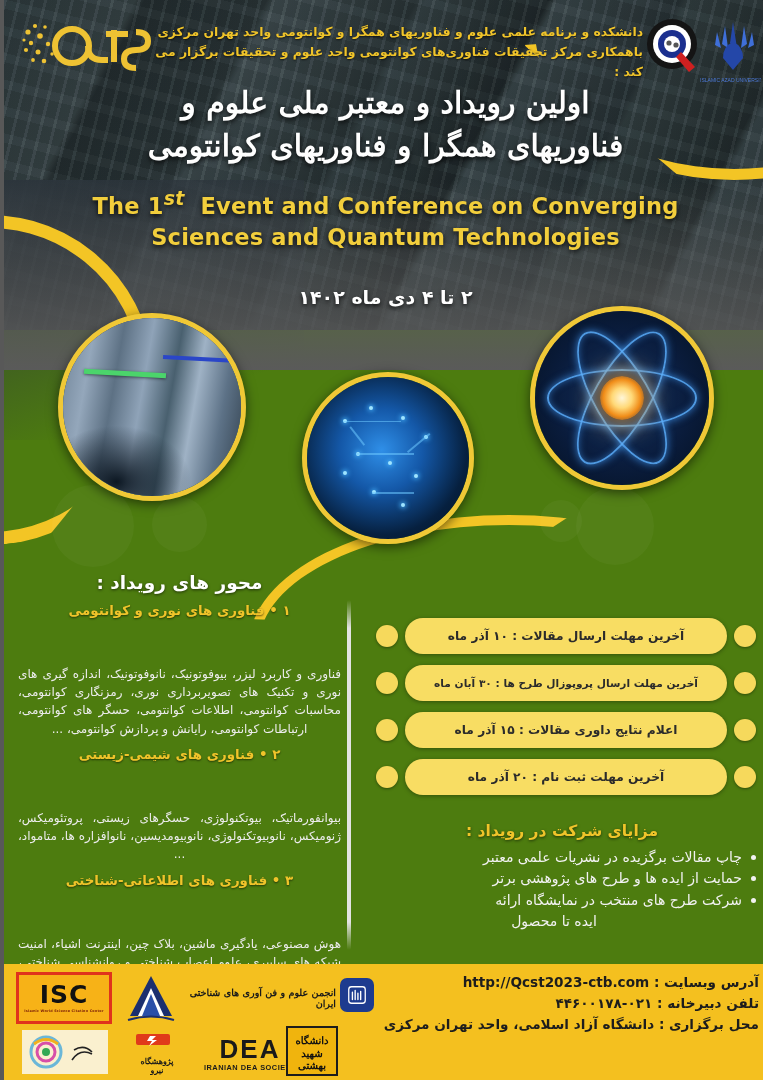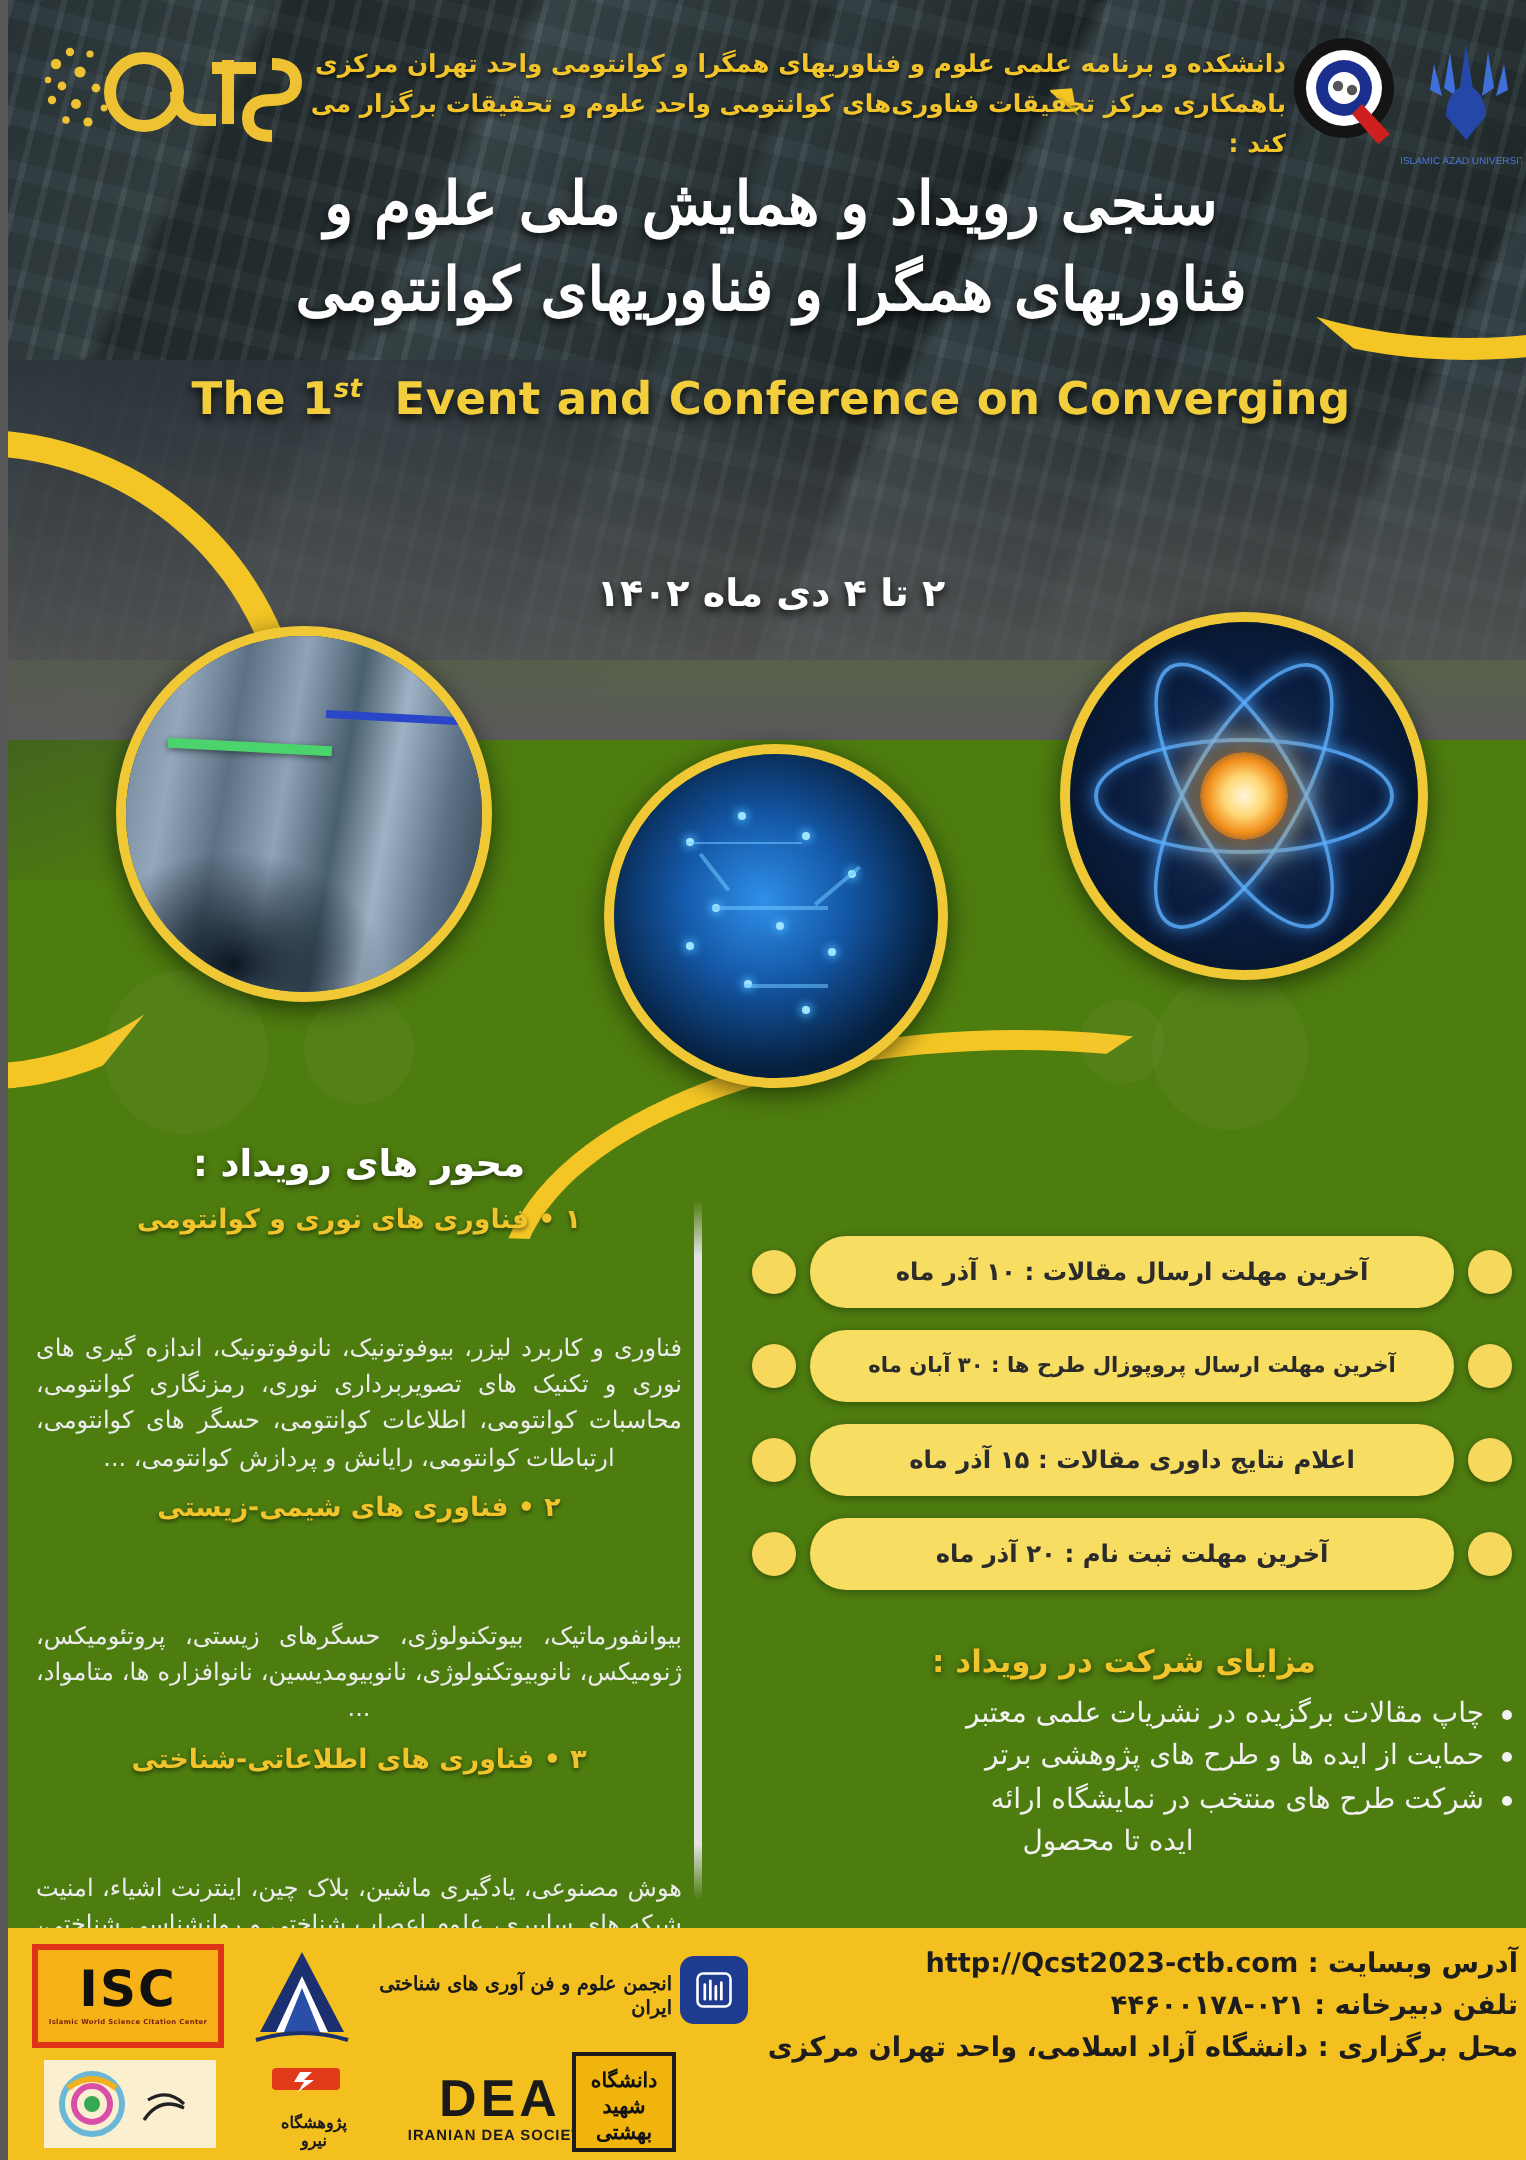--- a/index.html
+++ b/index.html
@@ -95,21 +95,21 @@
     font-family: "DejaVu Serif", "Liberation Serif", serif;
     padding: 0 70px;
   }
   .en-title {
     position: absolute; left: 0; top: 185px; width: 763px;
     text-align: center; direction: ltr;
     color: #f2ce3c; font-size: 22.5px; font-weight: bold; line-height: 1.42;
     text-shadow: 0 2px 5px rgba(0,0,0,.85);
     padding: 0 50px; letter-spacing: .2px;
   }
-  .en-title sup { font-size: 13px; vertical-align: super; font-style: italic; }
+  .en-title sup { font-size: 19px; vertical-align: super; font-style: italic; }
   .event-date {
     position: absolute; left: 0; top: 286px; width: 763px;
     text-align: center; direction: rtl;
     color: #ffffff; font-size: 19px; font-weight: bold;
     text-shadow: 0 2px 4px rgba(0,0,0,.8);
   }
 
   
   .photo-circle {
     position: absolute; border-radius: 50%;
@@ -359,29 +359,30 @@
           <path d="M99 14 l-3 22 l6 -4 Z"></path>
           <path d="M107 20 l-4 16 l6 -3 Z"></path>
           <path d="M88 30 q10 4 10 16 l-10 12 l-10 -12 q0 -12 10 -16 Z" fill="#2447a8"></path>
         </g>
         <text x="88" y="70" font-size="5" fill="#4d7ad8" text-anchor="middle" font-family="'Liberation Sans',sans-serif">ISLAMIC AZAD UNIVERSITY</text>
       </svg>
     </div>
   </div>
 
   <div class="fa-title">
-    <div>سنجی رویداد و همایش ملی علوم و</div>
+    <div>اولین رویداد و معتبر ملی علوم و</div>
     <div>فناوریهای همگرا و فناوریهای کوانتومی</div>
   </div>
 
   <div class="en-title">
     <div>
       <span>The 1</span><sup>st</sup>&nbsp;
       <span>Event and Conference on Converging</span>
     </div>
+    <div>Sciences and Quantum Technologies</div>
   </div>
 
   <div class="event-date">۲ تا ۴ دی ماه ۱۴۰۲</div>
 
   <div class="photo-circle circle-micro">
     <div class="micro-art"></div>
   </div>
 
   <div class="photo-circle circle-brain">
     <div class="brain-art">

